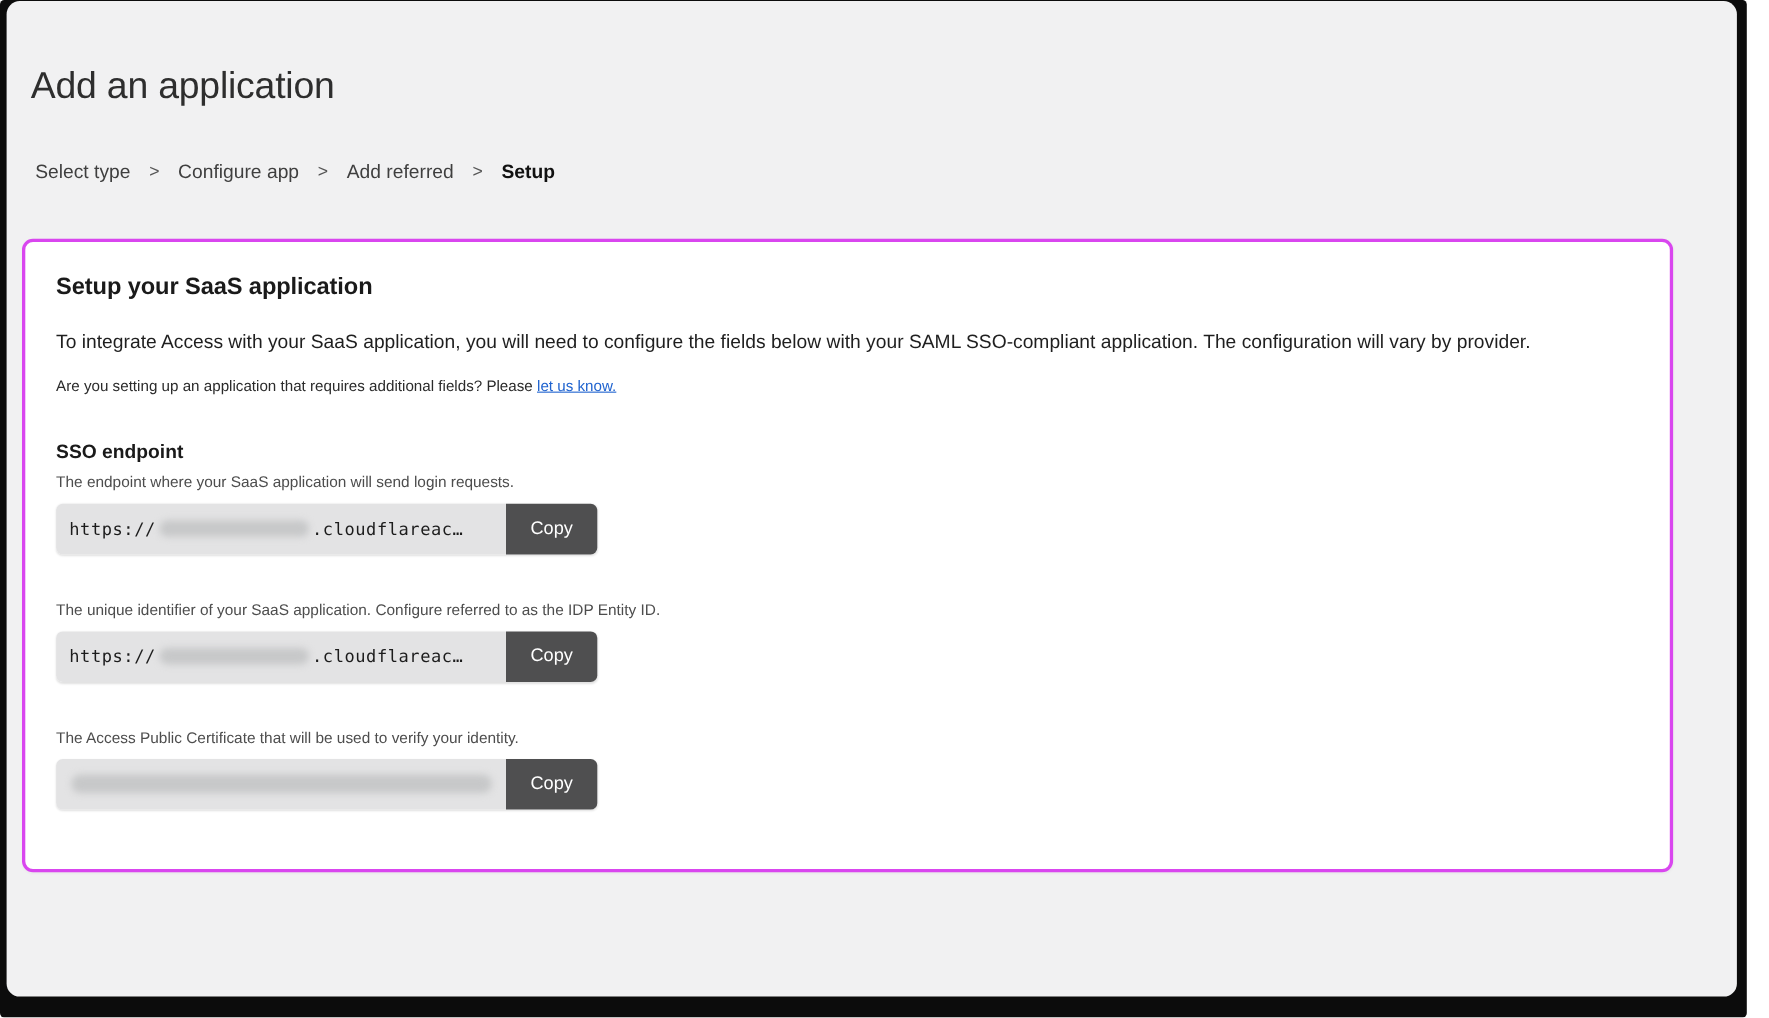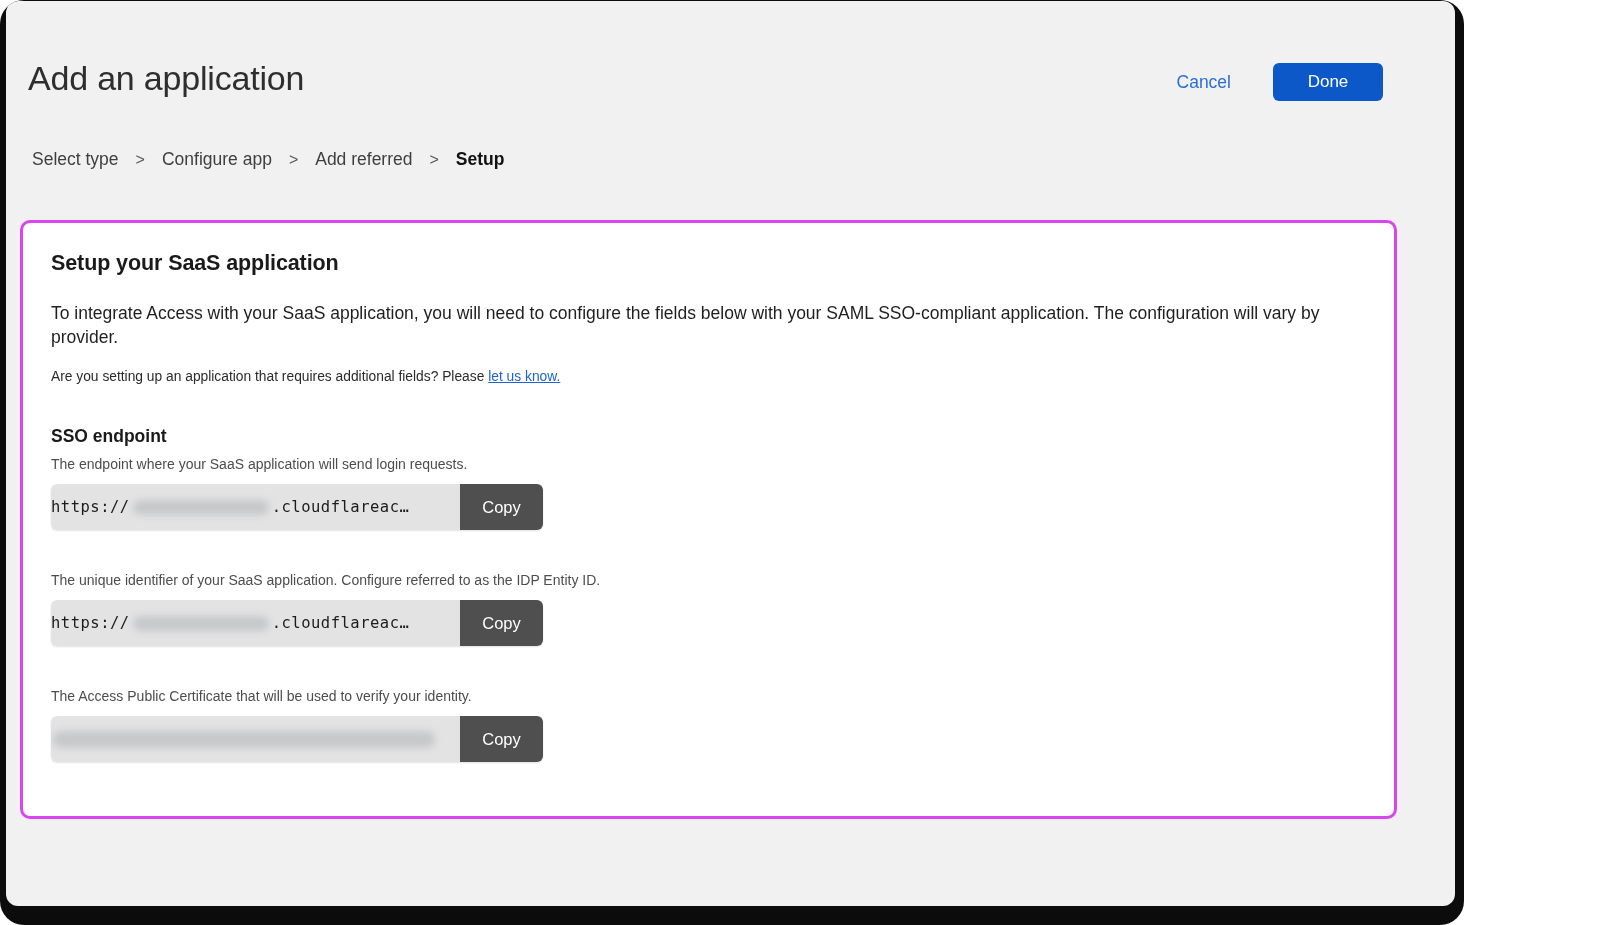--- a/index.html
+++ b/index.html
@@ -2,22 +2,22 @@
 <html><head>
 <meta charset="utf-8">
 <style>
   * { box-sizing: border-box; margin: 0; padding: 0; }
   html, body { background: #ffffff; }
   body {
     font-family: "Liberation Sans", "DejaVu Sans", sans-serif;
     width: 1608px; height: 925px; overflow: hidden;
   }
   .stage {
-    position: relative; width: 1464px; height: 925px;
-    background: #0c0c0c; border-radius: 24px; overflow: hidden;
+    position: relative; width: 1588px; height: 925px;
+    background: #0c0c0c; border-radius: 4px; overflow: hidden;
   }
   .screen {
     position: absolute; top: 1px; left: 6px; right: 9px; bottom: 19px;
     background: #f1f1f2; border-radius: 12px; overflow: hidden;
   }
 
   
   .topbar {
     display: flex; justify-content: space-between; align-items: flex-start;
     padding: 58px 72px 0 22px;
@@ -60,21 +60,21 @@
   
   .field-group { margin-top: 42px; }
   .field-label { font-size: 17.5px; font-weight: 700; color: #1a1a1a; }
   .field-desc  { margin-top: 9px; font-size: 14px; color: #4d4d4d; }
   .code-row {
     margin-top: 12px; display: flex; width: 492px; height: 46px;
     border-radius: 6px; box-shadow: 0 1px 2px rgba(0,0,0,0.12);
   }
   .code-value {
     flex: 1; display: flex; align-items: center; overflow: hidden;
-    background: #e3e3e4; border-radius: 6px 0 0 6px; padding: 0 0;
+    background: #e3e3e4; border-radius: 6px 0 0 6px; padding: 0 12px;
     font-family: "DejaVu Sans Mono", "Liberation Mono", monospace;
     font-size: 15.5px; color: #1c1c1c; white-space: nowrap; letter-spacing: 0.5px;
   }
   .copy-btn {
     width: 83px; flex: 0 0 83px; border: none; cursor: pointer;
     background: #4f4f50; color: #ffffff; border-radius: 0 6px 6px 0;
     font-family: inherit; font-size: 16.5px;
   }
   .redacted {
     display: inline-block; background: #c7c8c9; border-radius: 8px;
@@ -84,24 +84,20 @@
   .redacted.full   { width: 382px; height: 17px; margin-left: 2px; }
 </style>
 </head>
 <body>
 
 <div class="stage">
   <div class="screen">
 
     <div class="topbar">
       <h1 class="page-title">Add an application</h1>
-      <div class="header-actions">
-        <button class="cancel-link">Cancel</button>
-        <button class="done-button">Done</button>
-      </div>
     </div>
 
     <nav class="breadcrumb">
       <span class="crumb">Select type</span>
       <span class="crumb-sep">&gt;</span>
       <span class="crumb">Configure app</span>
       <span class="crumb-sep">&gt;</span>
       <span class="crumb">Add referred</span>
       <span class="crumb-sep">&gt;</span>
       <span class="crumb active">Setup</span>

